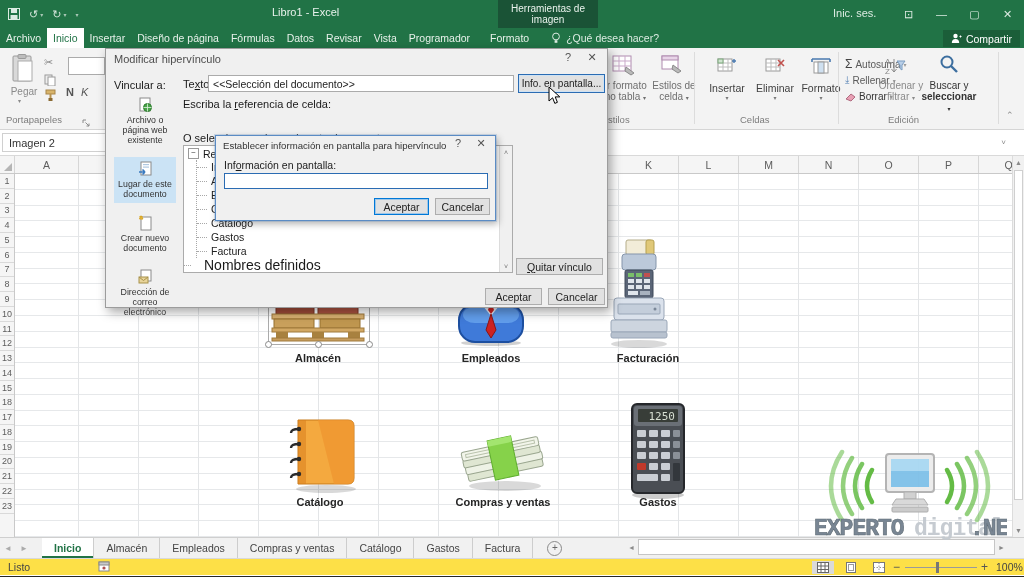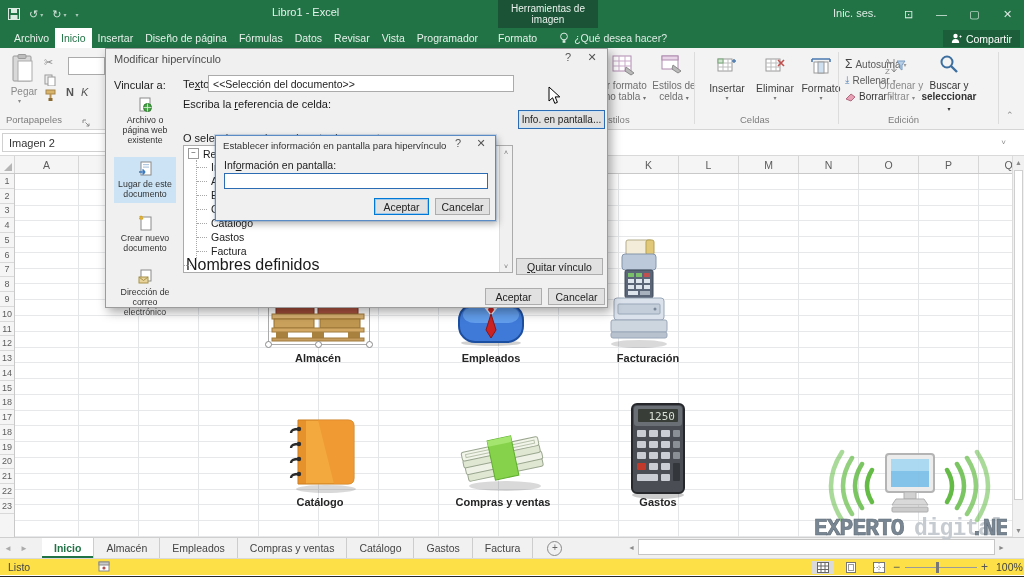--- a/index.html
+++ b/index.html
@@ -13,21 +13,21 @@
   #qat .qbtn{display:flex;align-items:center;gap:2px;}
   #qat .dd{font-size:6px;color:#a9c8b6;}
   #win-title{position:absolute;left:272px;top:6px;font-size:11px;color:#e9f2ec;}
   #ctx-header{position:absolute;left:498px;top:0;width:100px;height:28px;background:#1a5336;
               color:#e9f2ec;font-size:10px;display:flex;align-items:center;justify-content:center;text-align:center;}
   #signin{position:absolute;left:833px;top:7px;font-size:11px;color:#dcebe2;}
   #winctl{position:absolute;right:0;top:0;height:28px;display:flex;}
   #winctl span{width:33px;height:28px;display:flex;align-items:center;justify-content:center;font-size:11px;color:#dcebe2;}
 
   
-  #tabrow{position:absolute;left:0;top:28px;width:1024px;height:20px;background:#217346;display:flex;align-items:stretch;padding-left:8px;box-sizing:border-box;}
+  #tabrow{position:absolute;left:0;top:28px;width:1024px;height:20px;background:#217346;display:flex;align-items:stretch;padding-left:0;box-sizing:border-box;}
   .rtab{padding:0 6px;font-size:10.5px;color:#e7f1ea;display:flex;align-items:center;white-space:nowrap;}
   .rtab.active{background:#fff;color:#217346;}
   #tellme{display:flex;align-items:center;gap:5px;color:#dcebe2;font-size:10.5px;margin-left:16px;white-space:nowrap;}
   #share{position:absolute;right:4px;top:30px;height:17px;display:flex;align-items:center;gap:4px;background:rgba(0,0,0,.18);
          color:#fff;font-size:10.5px;padding:0 8px;}
 
   
   #ribbon{position:absolute;left:0;top:48px;width:1024px;height:82px;background:#f3f3f3;border-bottom:1px solid #d5d5d5;box-sizing:border-box;}
   .grplabel{position:absolute;font-size:9.5px;color:#7c7c7c;}
   .vsep{position:absolute;top:4px;height:72px;width:1px;background:#dcdcdc;}
@@ -100,30 +100,30 @@
   .dlg-sys{position:absolute;top:2px;width:22px;height:16px;text-align:center;color:#555;font-size:11px;}
   #sidebar{position:absolute;left:8px;top:44px;width:60px;height:212px;}
   .side-item{position:relative;width:60px;padding:4px 1px;margin-bottom:8px;text-align:center;font-size:8.8px;color:#333;line-height:10px;}
   .side-item.sel{background:#cbe3f5;}
   .side-ico{display:block;margin:0 auto 2px;}
   #dlg .field{background:#fff;border:1px solid #ababab;box-sizing:border-box;font-size:10.5px;color:#222;
               display:flex;align-items:center;padding:0 4px;}
   #txt-field{position:absolute;left:102px;top:26px;width:306px;height:17px;background:#f3f3f3;color:#6f6f6f;}
   #ref-field{position:absolute;left:77px;top:63px;width:329px;height:16px;}
   #tip-btn{position:absolute;left:412px;top:25px;width:87px;height:19px;background:#e1e1e1;border:1px solid #2b6cb3;
-           box-shadow:inset 0 0 0 1px #cfe2f3;font-size:10px;color:#222;display:flex;align-items:center;justify-content:center;box-sizing:border-box;margin-top:36px;}
+           box-shadow:inset 0 0 0 1px #cfe2f3;font-size:10px;color:#222;display:flex;align-items:center;justify-content:center;box-sizing:border-box;}
   .dlg-btn{position:absolute;height:17px;background:#e1e1e1;border:1px solid #adadad;font-size:10.5px;color:#222;
            display:flex;align-items:center;justify-content:center;box-sizing:border-box;}
   #treebox{position:absolute;left:77px;top:96px;width:330px;height:128px;background:#fff;border:1px solid #ababab;box-sizing:border-box;overflow:hidden;}
   .tree-root{display:flex;align-items:center;gap:4px;padding:1px 0 0 4px;font-size:10.5px;height:13px;}
   .expander{width:9px;height:9px;border:1px solid #9a9a9a;background:#fff;font-size:8px;line-height:7px;text-align:center;color:#444;}
   #tree-children{margin-left:12px;border-left:1px dotted #a8a8a8;}
   .tree-item{position:relative;height:14px;font-size:10.5px;color:#222;padding-left:14px;display:flex;align-items:center;}
   .tree-item:before{content:"";position:absolute;left:0;top:7px;width:10px;border-top:1px dotted #a8a8a8;}
-  .tree-sib{position:relative;height:14px;font-size:16px;padding-left:2px;display:flex;align-items:center;}
+  .tree-sib{position:relative;height:14px;font-size:14px;padding-left:20px;display:flex;align-items:center;}
   .tree-sib:before{content:"";position:absolute;left:0;top:7px;width:7px;border-top:1px dotted #a8a8a8;}
   #treescroll{position:absolute;right:0;top:0;width:13px;height:126px;background:#f0f0f0;border-left:1px solid #dcdcdc;box-sizing:border-box;}
   #treescroll .arr{position:absolute;left:0;width:12px;height:12px;font-size:7px;color:#777;display:flex;align-items:center;justify-content:center;}
   .key{text-decoration:underline;}
 
   #dlg2{position:absolute;left:215px;top:135px;width:281px;height:86px;background:#f0f0f0;border:1px solid #5a8bc4;
         box-shadow:0 0 0 1px rgba(90,139,196,.25),2px 3px 7px rgba(0,0,0,.3);z-index:11;box-sizing:border-box;}
   #dlg2-title{position:absolute;left:7px;top:4px;font-size:9.6px;color:#333;white-space:nowrap;}
   #tip-input{position:absolute;left:8px;top:37px;width:264px;height:16px;background:#fff;border:1px solid #2b6cb3;box-sizing:border-box;}
   #dlg2 .lab{position:absolute;left:8px;top:23px;font-size:10.5px;color:#1a1a1a;}

